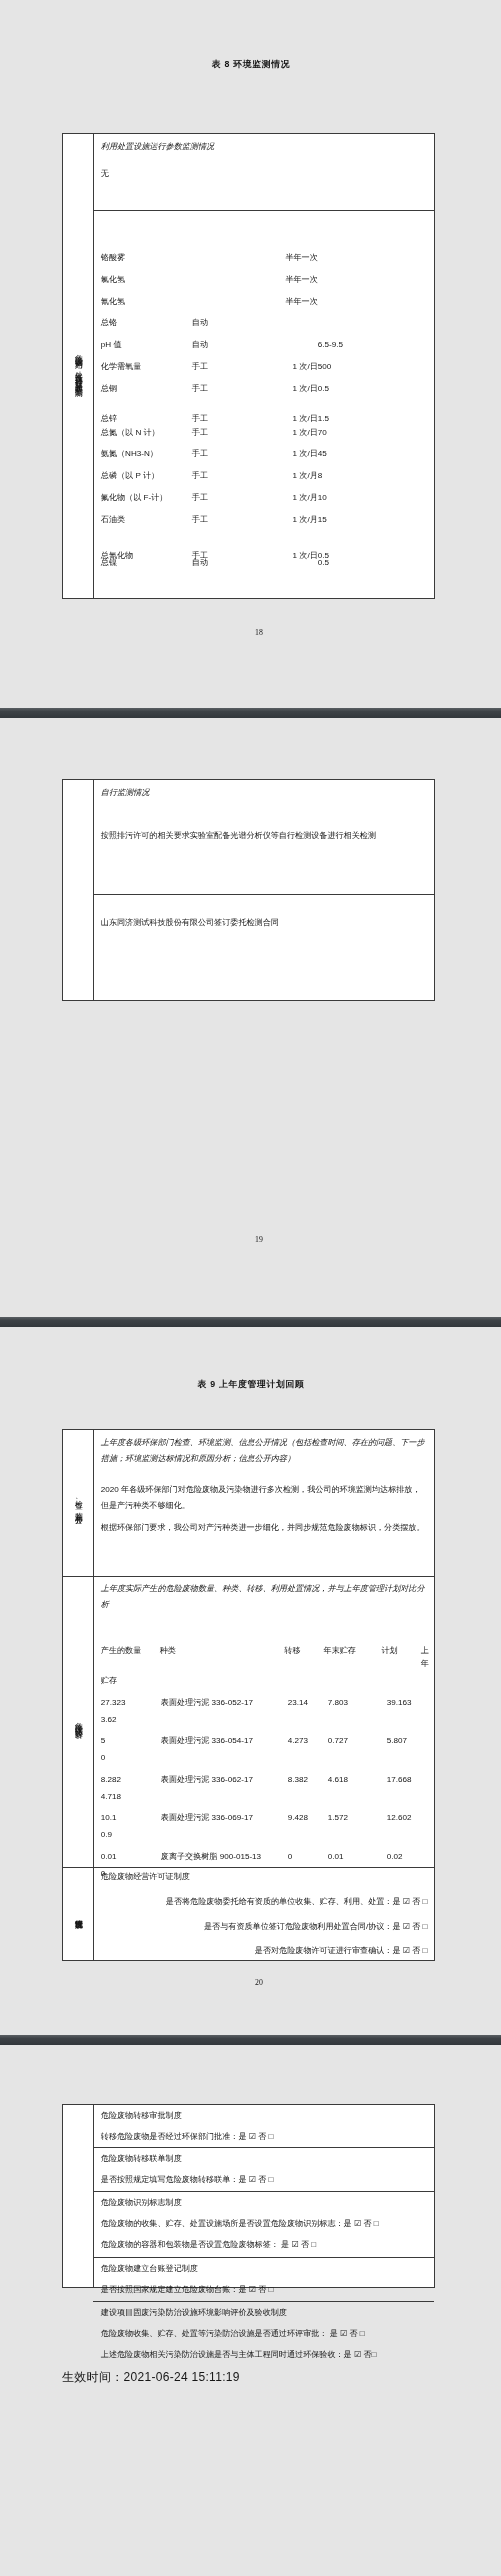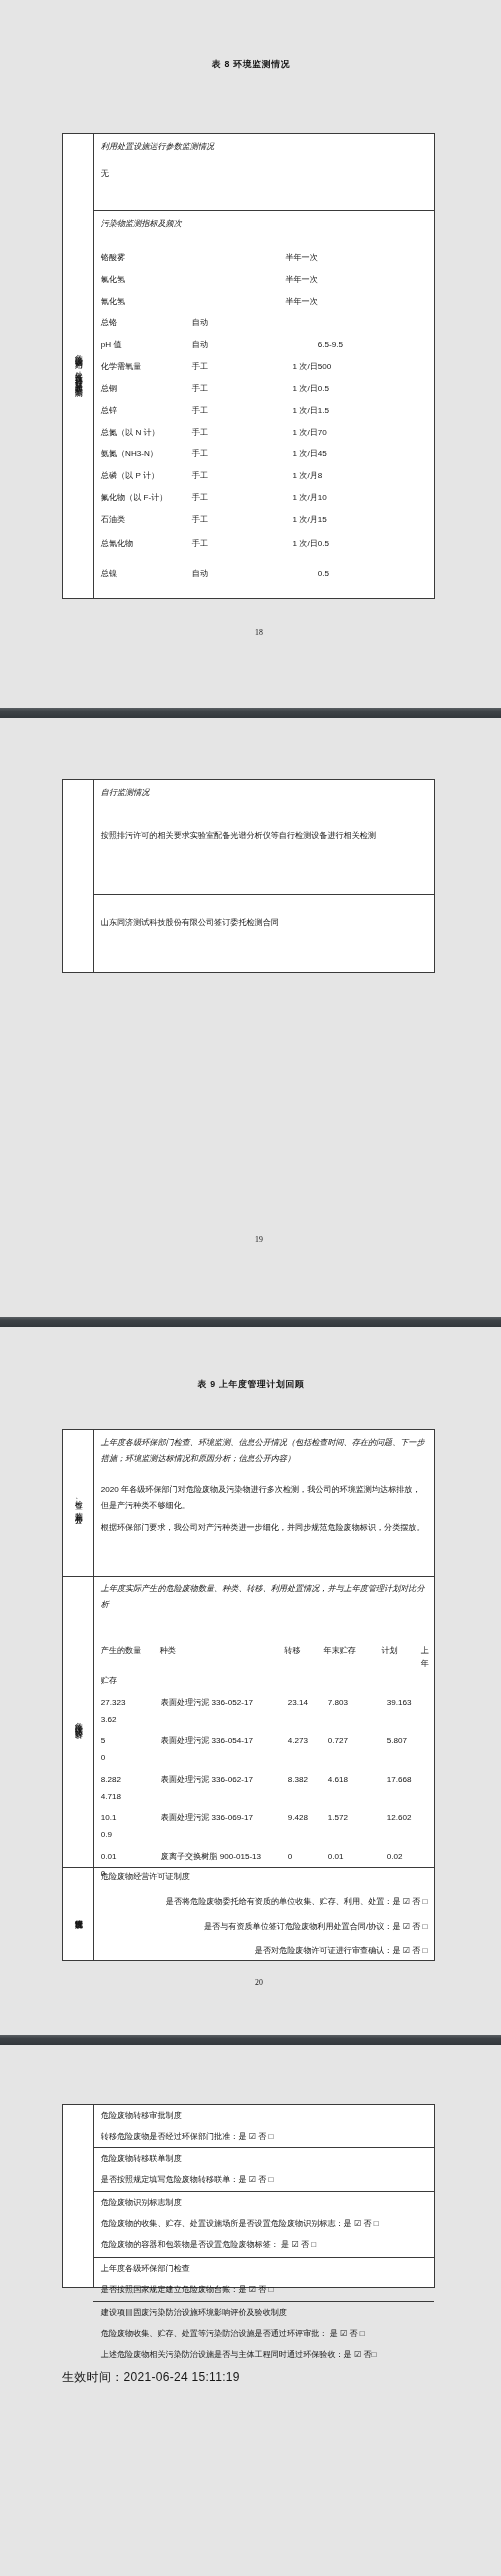--- a/index.html
+++ b/index.html
@@ -55,21 +55,20 @@
   <div class="tbl" style="left:62px;top:133px;width:373px;height:466px">
     <div class="sidecol">
       <div class="vlabel">危险废物利用／处置设施运行过程相关参数的监测</div>
     </div>
     <div class="tcontent">
       <div class="sec bordered-bottom" style="height:77px">
         <div class="ih">利用处置设施运行参数监测情况</div>
         <div class="plain" style="margin-top:10.4px">无</div>
       </div>
       <div class="sec" style="height:388px">
-        <div class="ih">污染物监测指标及频次</div>
         <div class="mrow" style="top:40px">
             <span class="m-name">铬酸雾</span>
             <span class="m-method"></span>
             <span class="m-freq">半年一次</span>
             <span class="m-val"></span>
           </div>
         <div class="mrow" style="top:62px">
             <span class="m-name">氯化氢</span>
             <span class="m-method"></span>
             <span class="m-freq">半年一次</span>
@@ -98,21 +97,21 @@
             <span class="m-method">手工</span>
             <span class="m-freq">1 次/日</span>
             <span class="m-val">500</span>
           </div>
         <div class="mrow" style="top:171px">
             <span class="m-name">总铜</span>
             <span class="m-method">手工</span>
             <span class="m-freq">1 次/日</span>
             <span class="m-val">0.5</span>
           </div>
-        <div class="mrow" style="top:193px">
+        <div class="mrow" style="top:201px">
             <span class="m-name">总锌</span>
             <span class="m-method">手工</span>
             <span class="m-freq">1 次/日</span>
             <span class="m-val">1.5</span>
           </div>
         <div class="mrow" style="top:215px">
             <span class="m-name">总氮（以 N 计）</span>
             <span class="m-method">手工</span>
             <span class="m-freq">1 次/日</span>
             <span class="m-val">70</span>
@@ -134,41 +133,41 @@
             <span class="m-method">手工</span>
             <span class="m-freq">1 次/月</span>
             <span class="m-val">10</span>
           </div>
         <div class="mrow" style="top:302px">
             <span class="m-name">石油类</span>
             <span class="m-method">手工</span>
             <span class="m-freq">1 次/月</span>
             <span class="m-val">15</span>
           </div>
-        <div class="mrow" style="top:326px">
+        <div class="mrow" style="top:338px">
             <span class="m-name">总氰化物</span>
             <span class="m-method">手工</span>
             <span class="m-freq">1 次/日</span>
             <span class="m-val">0.5</span>
           </div>
-        <div class="mrow" style="top:356px">
+        <div class="mrow" style="top:345px">
             <span class="m-name">总镍</span>
             <span class="m-method">自动</span>
             <span class="m-freq"></span>
             <span class="m-val">0.5</span>
           </div>
       </div>
     </div>
   </div>
 
   <div class="pgnum" style="top:628px">18</div>
 
   <div class="sep" style="top:708px"></div>
 
-  <div class="tbl" style="left:62px;top:779px;width:373px;height:194px">
+  <div class="tbl" style="left:62px;top:779px;width:373px;height:222px">
     <div class="sidecol"></div>
     <div class="tcontent">
       <div class="sec bordered-bottom" style="height:115px">
         <div class="ih">自行监测情况</div>
         <div class="plain" style="margin-top:27px">按照排污许可的相关要求实验室配备光谱分析仪等自行检测设备进行相关检测</div>
       </div>
       <div class="sec" style="height:135px">
         <div class="plain" style="margin-top:19.5px">山东同济测试科技股份有限公司签订委托检测合同</div>
       </div>
     </div>
@@ -290,21 +289,21 @@
       <div class="sec bordered-bottom" style="height:44px">
         <div class="rowtitle">危险废物转移联单制度</div>
         <div class="q4">是否按照规定填写危险废物转移联单：是 ☑ 否 □</div>
       </div>
       <div class="sec bordered-bottom" style="height:66px">
         <div class="rowtitle">危险废物识别标志制度</div>
         <div class="q4">危险废物的收集、贮存、处置设施场所是否设置危险废物识别标志：是 ☑ 否 □</div>
         <div class="q4">危险废物的容器和包装物是否设置危险废物标签： 是 ☑ 否 □</div>
       </div>
       <div class="sec bordered-bottom" style="height:44px">
-        <div class="rowtitle">上年度各级环保部门检查</div>
+        <div class="rowtitle">危险废物建立台账登记制度</div>
         <div class="q4">是否按照国家规定建立危险废物台账：是 ☑ 否 □</div>
       </div>
       <div class="sec" style="height:64px">
         <div class="rowtitle">建设项目固废污染防治设施环境影响评价及验收制度</div>
         <div class="q4">危险废物收集、贮存、处置等污染防治设施是否通过环评审批： 是 ☑  否  □</div>
         <div class="q4">上述危险废物相关污染防治设施是否与主体工程同时通过环保验收：是 ☑  否□</div>
       </div>
     </div>
   </div>
 

